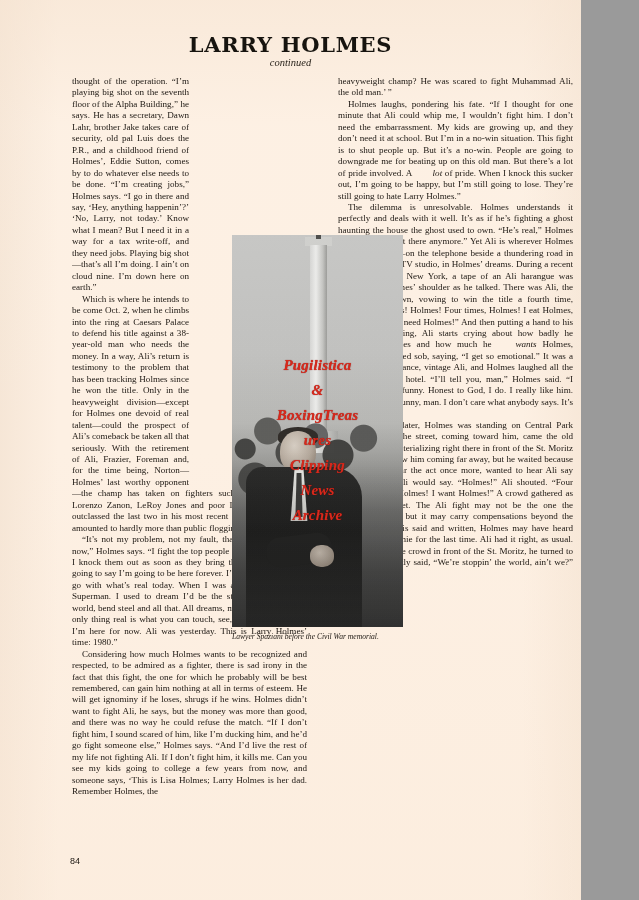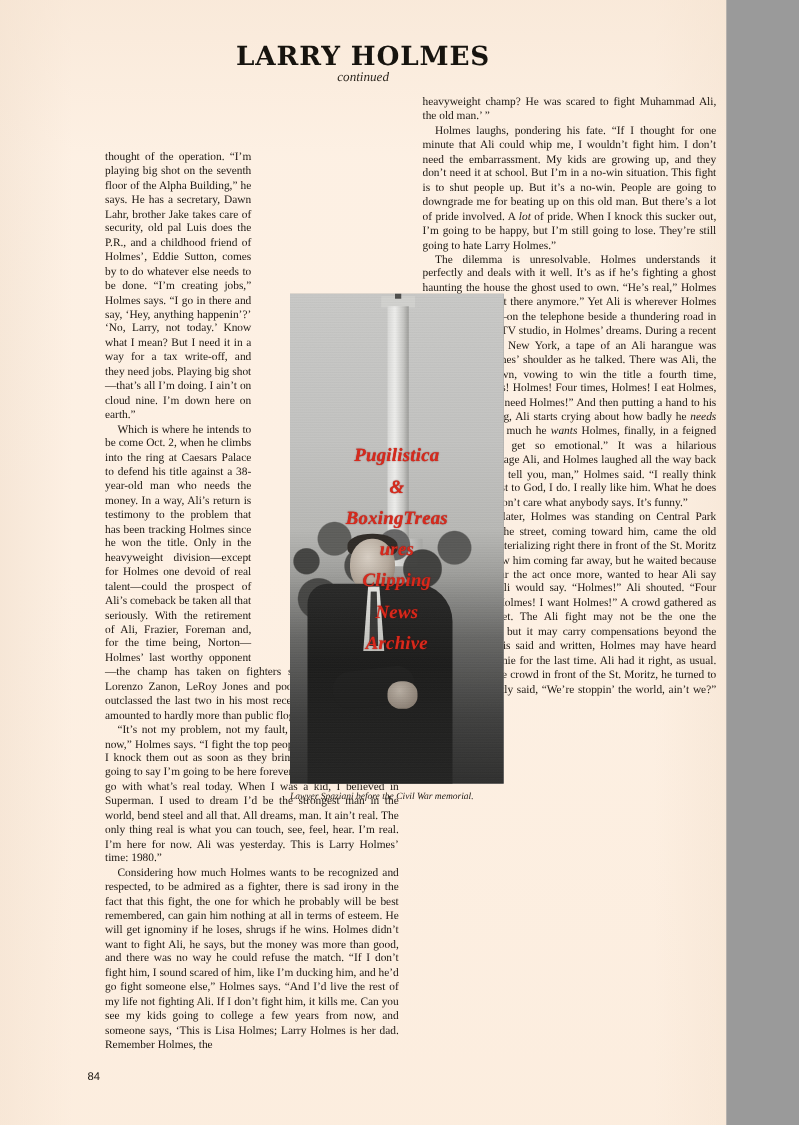--- a/index.html
+++ b/index.html
@@ -69,28 +69,28 @@
     position: absolute;
     top: 0;
     width: 235px;
     font-size: 9.1px;
     line-height: 11.45px;
     text-align: justify;
     text-justify: inter-word;
     color: #1b1611;
     hyphens: none;
   }
-  .col-left { left: 16px; margin-top: 44px; }
+  .col-left { left: 4px; }
   .col-right { left: 270px; }
   .col p {
     margin: 0;
     text-indent: 10px;
   }
   .col p.noindent { text-indent: 0; }
-  .col i { font-style: italic; }
+  .col i { font-style: italic; margin-left: 18px; }
 
   
   .photo-spacer {
     float: right;
     width: 118px;
     height: 405px;
     shape-outside: inset(0);
     margin: 0;
   }
 

